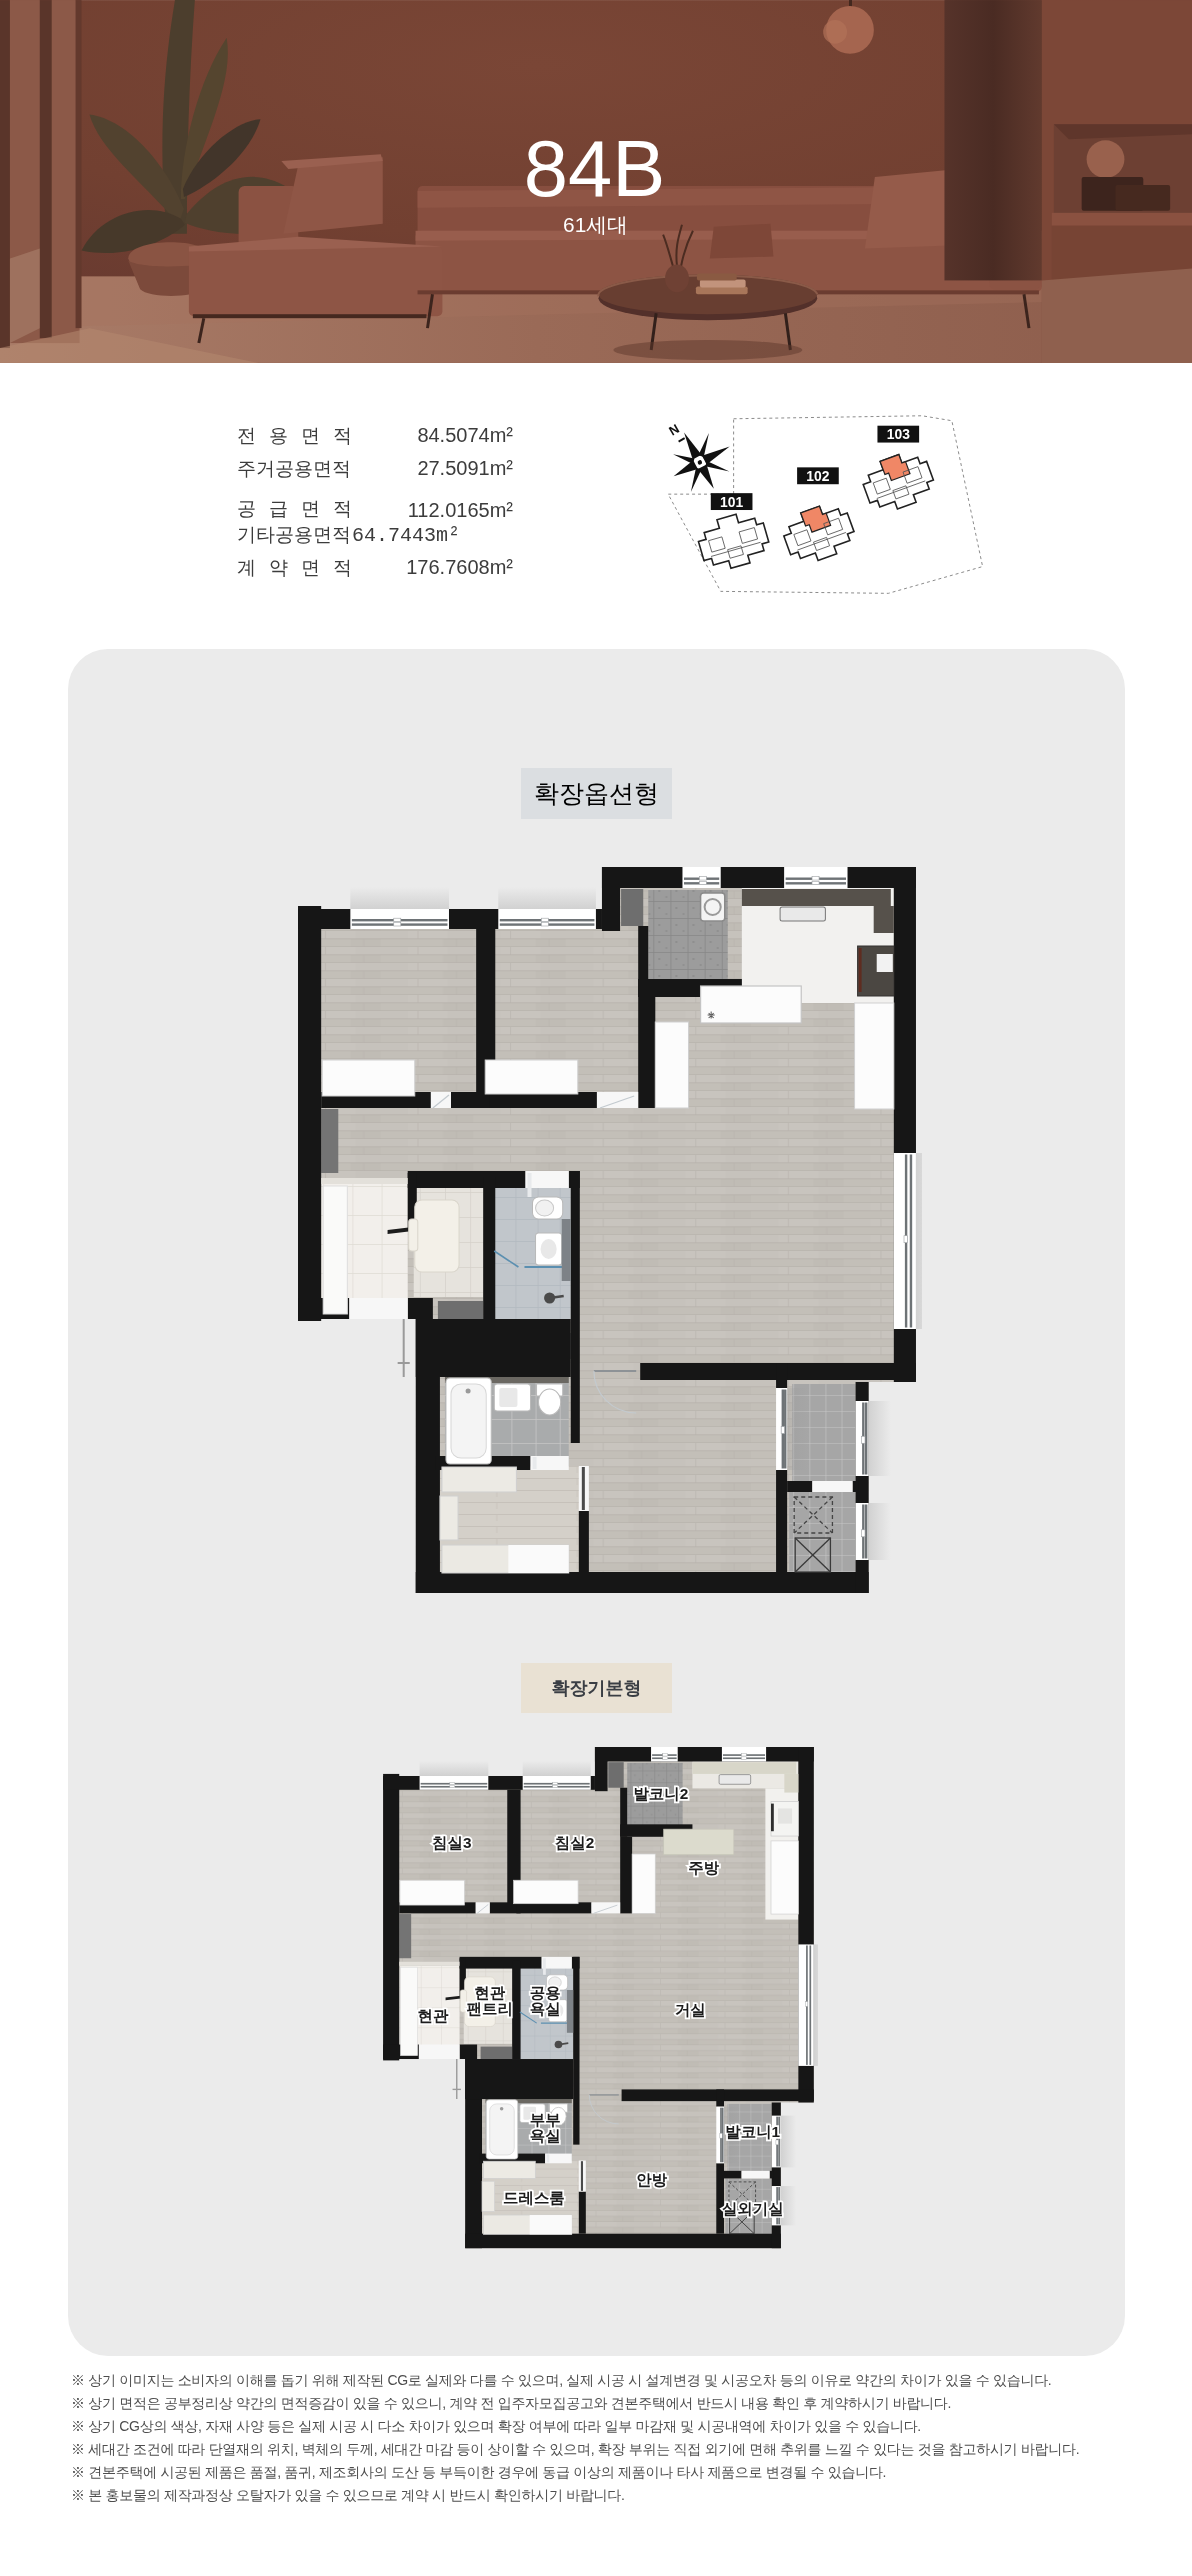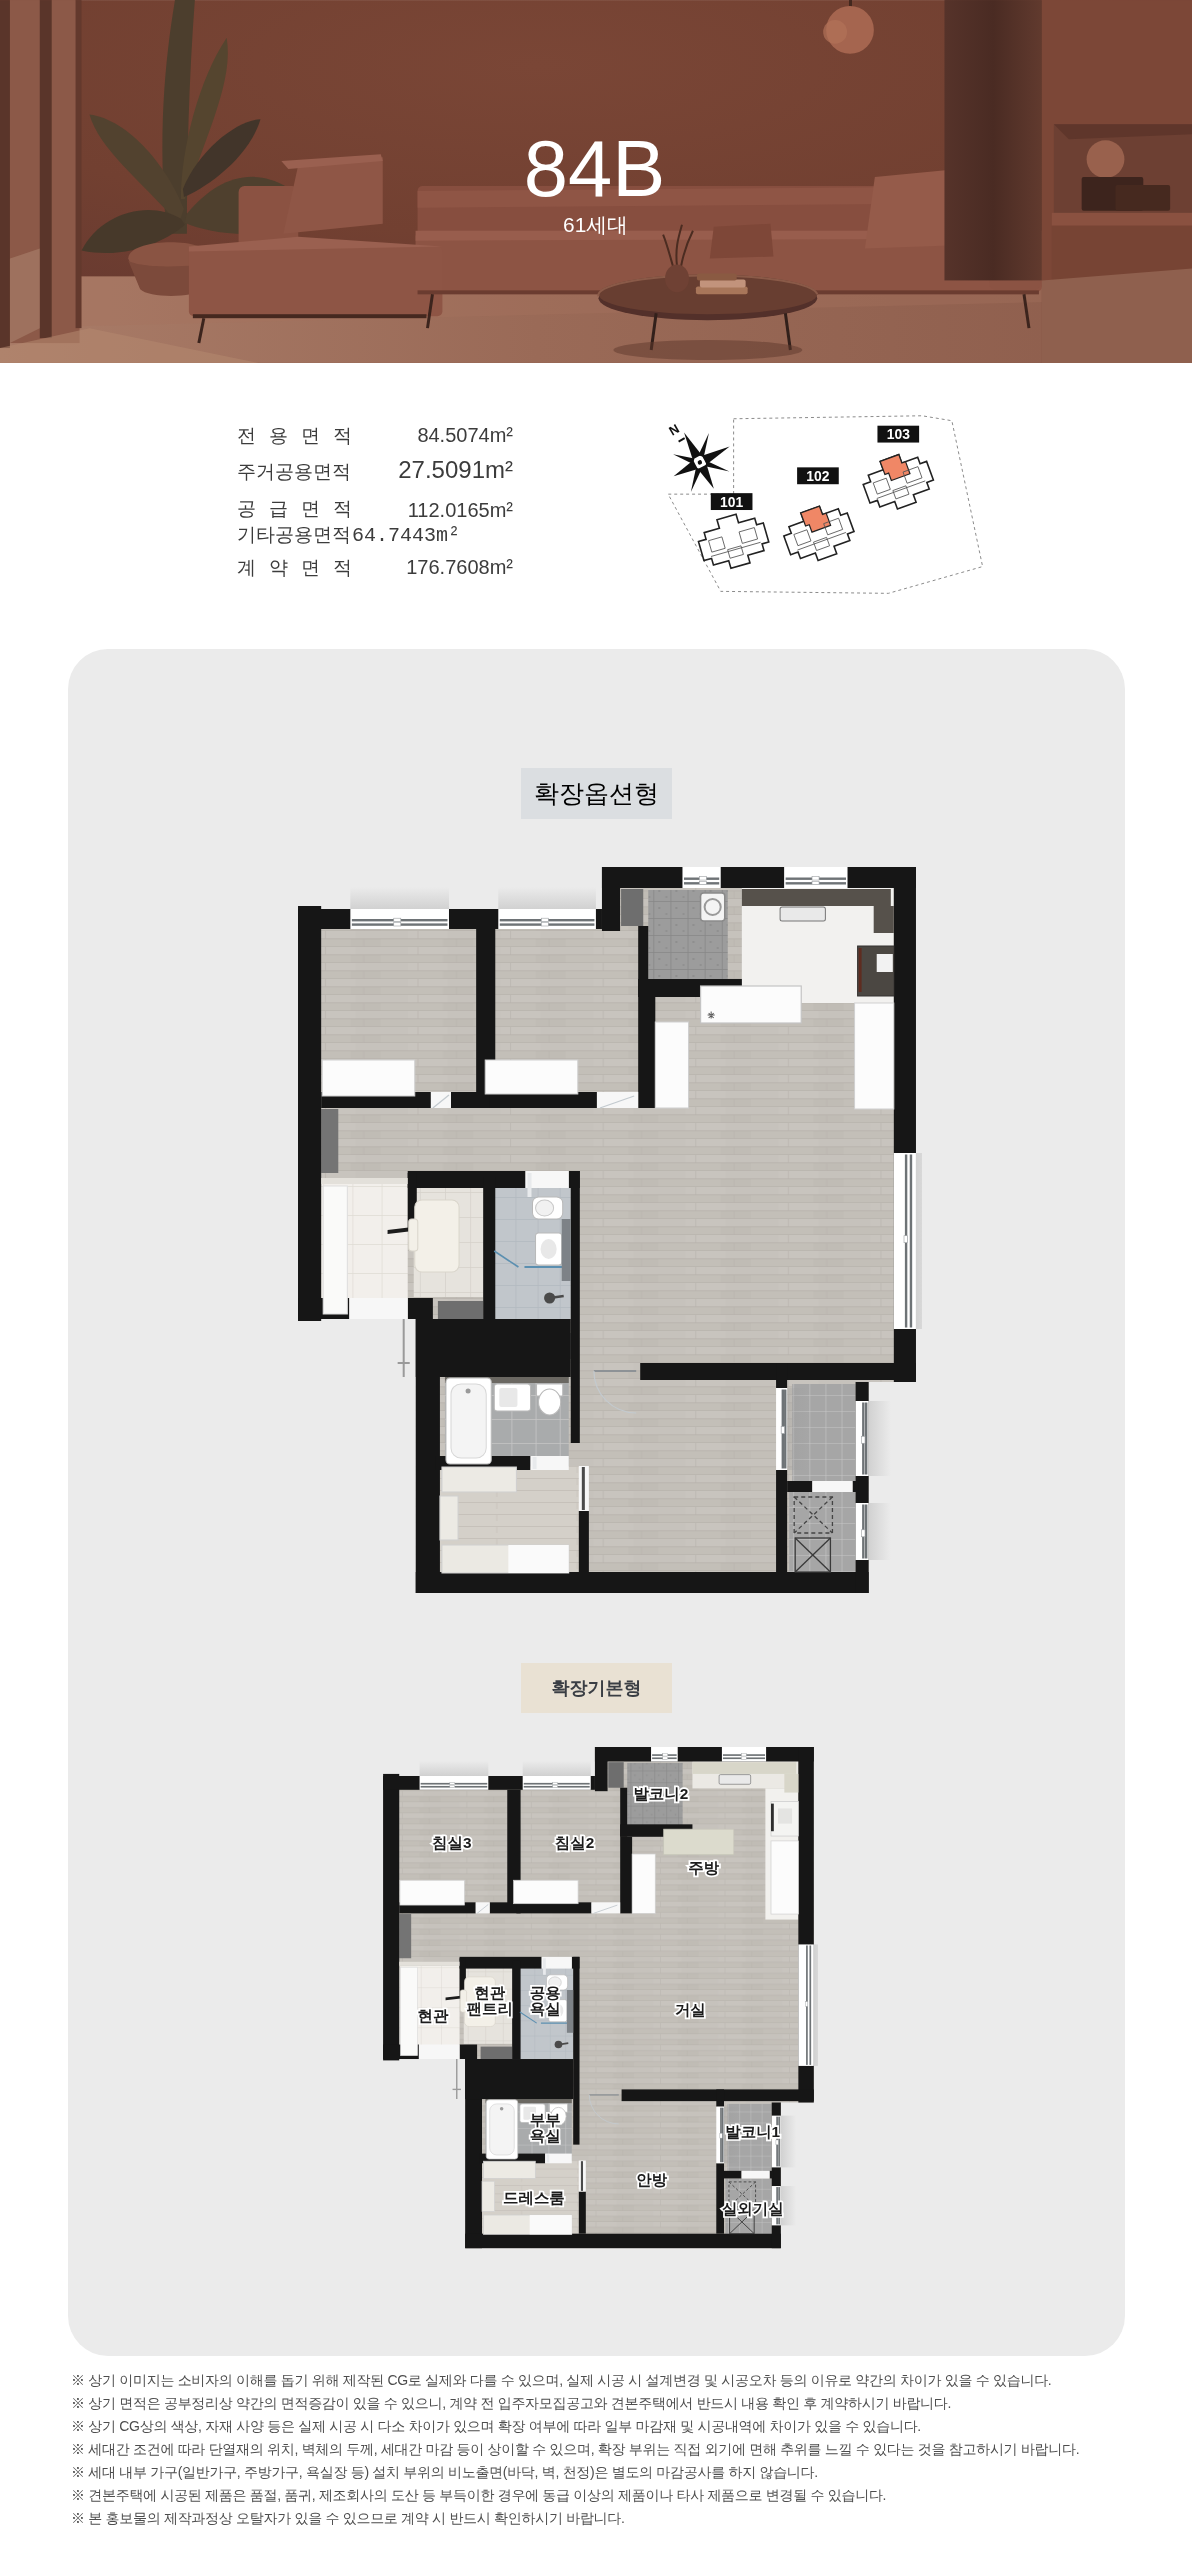--- a/index.html
+++ b/index.html
@@ -115,21 +115,21 @@
 <text x="599" y="233" text-anchor="middle" font-size="21" fill="#ffffff" font-family="Liberation Sans, sans-serif">61세대</text>
 </svg>
 
 <div class="abs" style="left:237px;top:423px;width:276px;font-size:19px;color:#3c3c3c;">
 <div style="display:flex;justify-content:space-between;align-items:baseline;height:33px;white-space:nowrap;">
         <span style="display:inline-block;width:115px;text-align:justify;text-align-last:justify;">전 용 면 적</span>
         <span style="font-size:20px;">84.5074m²</span>
       </div>
 <div style="display:flex;justify-content:space-between;align-items:baseline;height:33px;white-space:nowrap;">
         <span style="display:inline-block;width:115px;text-align:justify;text-align-last:justify;">주거공용면적</span>
-        <span style="font-size:24px;margin-left:40px;">27.5091m²</span>
+        <span style="font-size:20px;margin-left:40px;">27.5091m²</span>
       </div>
 <div style="display:flex;justify-content:space-between;align-items:flex-end;height:33px;white-space:nowrap;gap:32px;">
         <span style="display:inline-block;width:115px;text-align:justify;text-align-last:justify;">공 급 면 적</span>
         <span style="font-size:20px;">112.0165m²</span>
       </div>
 <div style="display:flex;justify-content:flex-start;align-items:baseline;height:33px;white-space:nowrap;font-family:Liberation Mono, monospace;">
         <span style="display:inline-block;width:115px;text-align:justify;text-align-last:justify;">기타공용면적</span>
         <span style="font-size:20px;">64.7443m²</span>
       </div>
 <div style="display:flex;justify-content:space-between;align-items:baseline;height:33px;white-space:nowrap;">
@@ -847,17 +847,16 @@
 <text x="218" y="660" text-anchor="middle" font-size="22" font-weight="bold" fill="#1c1c1c" stroke="#ffffff" stroke-width="5" paint-order="stroke" font-family="Liberation Sans, sans-serif">드레스룸</text>
 
 <text x="530" y="677" text-anchor="middle" font-size="22" font-weight="bold" fill="#1c1c1c" stroke="#ffffff" stroke-width="5" paint-order="stroke" font-family="Liberation Sans, sans-serif">실외기실</text>
 </svg>
 
 <div class="abs" style="left:71px;top:2369px;font-size:14px;letter-spacing:-0.3px;color:#4d4d4d;line-height:23px;white-space:nowrap;">
 <div>※ 상기 이미지는 소비자의 이해를 돕기 위해 제작된 CG로 실제와 다를 수 있으며, 실제 시공 시 설계변경 및 시공오차 등의 이유로 약간의 차이가 있을 수 있습니다.</div>
 <div>※ 상기 면적은 공부정리상 약간의 면적증감이 있을 수 있으니, 계약 전 입주자모집공고와 견본주택에서 반드시 내용 확인 후 계약하시기 바랍니다.</div>
 <div>※ 상기 CG상의 색상, 자재 사양 등은 실제 시공 시 다소 차이가 있으며 확장 여부에 따라 일부 마감재 및 시공내역에 차이가 있을 수 있습니다.</div>
 <div>※ 세대간 조건에 따라 단열재의 위치, 벽체의 두께, 세대간 마감 등이 상이할 수 있으며, 확장 부위는 직접 외기에 면해 추위를 느낄 수 있다는 것을 참고하시기 바랍니다.</div>
-<div>※ 세대 내부 가구(일반가구, 주방가구, 욕실장 등) 설치 부위의 비노출면(바닥, 벽, 천정)은 별도의 마감공사를 하지 않습니다.</div>
 <div>※ 견본주택에 시공된 제품은 품절, 품귀, 제조회사의 도산 등 부득이한 경우에 동급 이상의 제품이나 타사 제품으로 변경될 수 있습니다.</div>
 <div>※ 본 홍보물의 제작과정상 오탈자가 있을 수 있으므로 계약 시 반드시 확인하시기 바랍니다.</div>
 </div>
 </div>
 
 </body></html>

